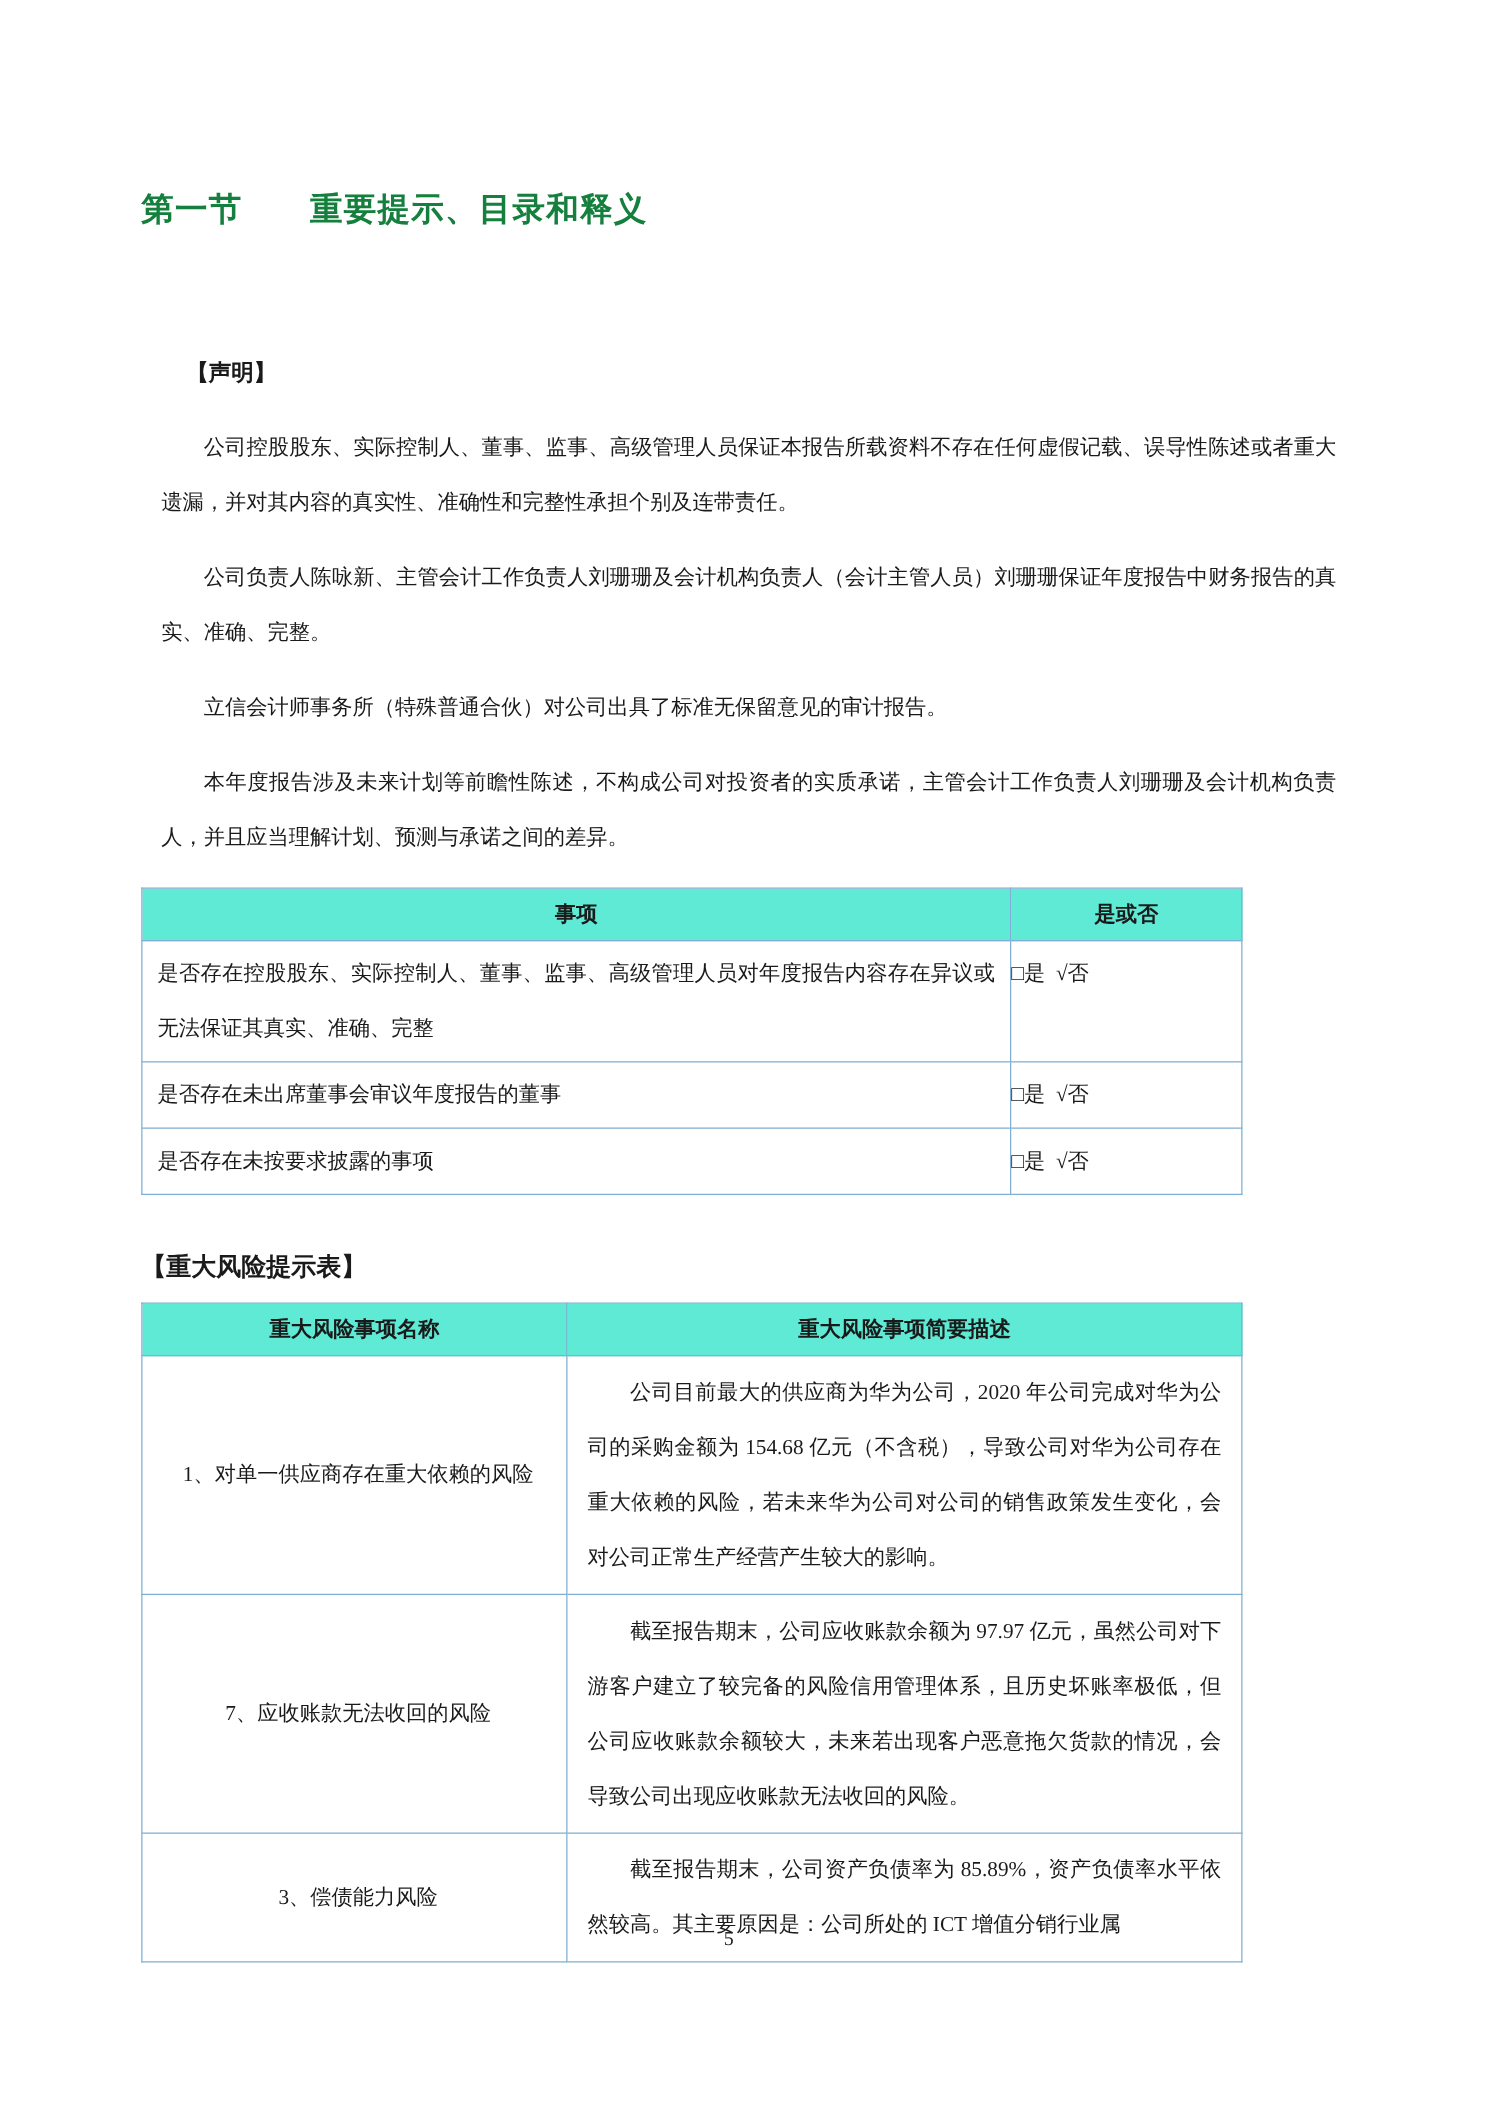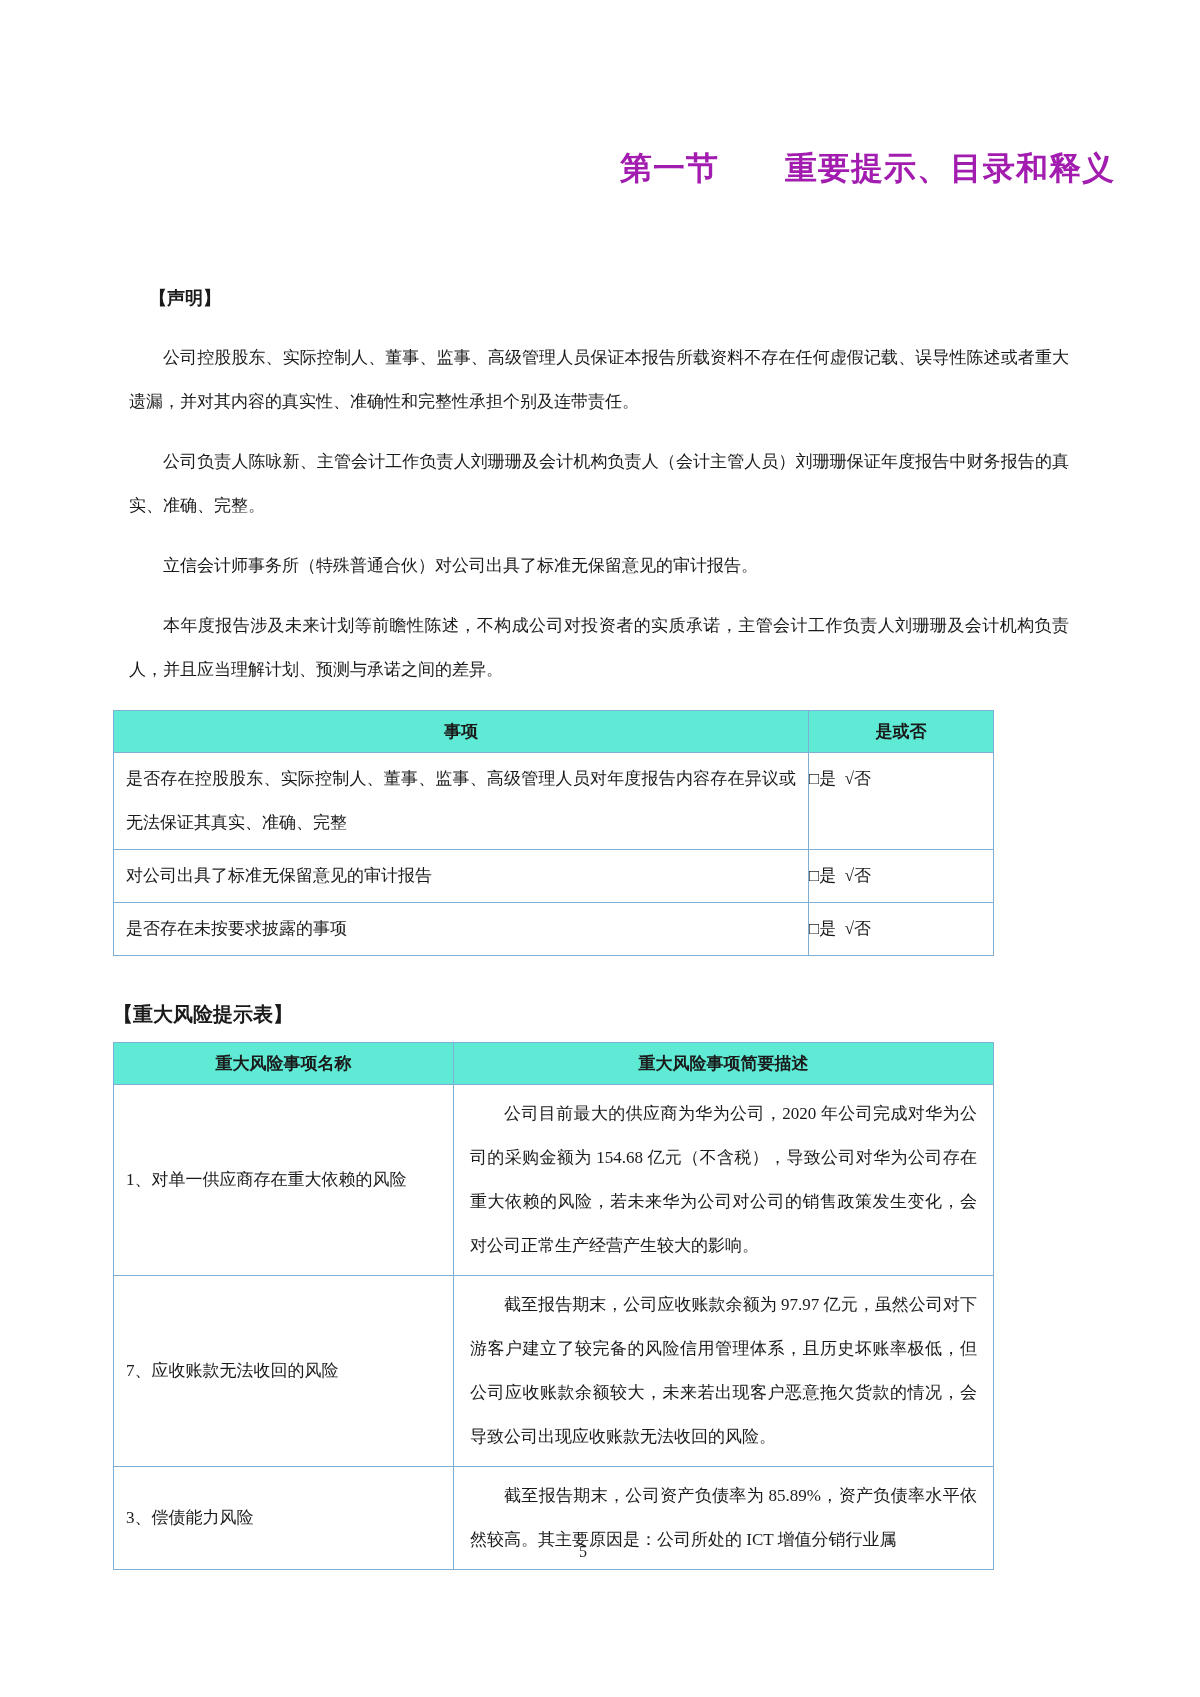--- a/index.html
+++ b/index.html
@@ -9,27 +9,27 @@
     height: 1697px;
     margin: 0 auto;
     background: #ffffff;
     overflow: hidden;
     font-family: "Liberation Serif", "DejaVu Serif", serif;
     color: #1a1a1a;
     box-sizing: border-box;
     padding: 152px 85px 0 113px;
   }
   .doc-title {
-    font-size: 32px;
+    font-size: 26px;
     font-weight: bold;
     line-height: 32px;
-    text-align: right;
+    text-align: left;
     margin: 0 0 92px 0;
     letter-spacing: 1px;
-    color: #a21caf;
+    color: #15803d;
   }
   .decl-heading {
     font-size: 18px;
     font-weight: bold;
     line-height: 44px;
     margin: 0 0 0 36px;
   }
   .body-para {
     font-size: 17px;
     line-height: 44px;
@@ -79,20 +79,21 @@
     margin: 44px 0 0 0;
     line-height: 28px;
   }
   .tbl-risk { margin-top: 14px; }
   .tbl-risk .col-name { width: 340px; }
   .tbl-risk .col-desc { width: 540px; }
   .tbl-risk td.name-cell {
     vertical-align: middle;
     padding: 4px 6px 4px 12px;
     line-height: 32px;
+    text-align: center;
   }
   .tbl-risk td.desc-cell {
     padding: 7px 16px;
     line-height: 44px;
     text-indent: 2em;
     text-align: justify;
     vertical-align: top;
   }
   .page-number {
     position: absolute;
@@ -128,21 +129,21 @@
         <th>事项</th>
         <th>是或否</th>
       </tr>
     </thead>
     <tbody>
       <tr>
         <td class="item-cell">是否存在控股股东、实际控制人、董事、监事、高级管理人员对年度报告内容存在异议或无法保证其真实、准确、完整</td>
         <td class="ans-cell">□是  √否</td>
       </tr>
       <tr>
-        <td class="item-cell">对公司出具了标准无保留意见的审计报告</td>
+        <td class="item-cell">是否存在未出席董事会审议年度报告的董事</td>
         <td class="ans-cell">□是  √否</td>
       </tr>
       <tr>
         <td class="item-cell">是否存在未按要求披露的事项</td>
         <td class="ans-cell">□是  √否</td>
       </tr>
     </tbody>
   </table>
 
   <div class="risk-heading">【重大风险提示表】</div>

